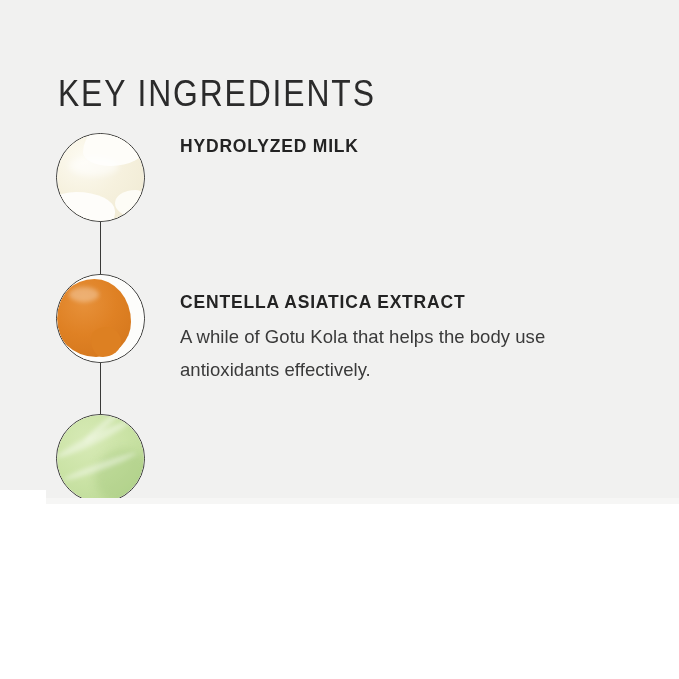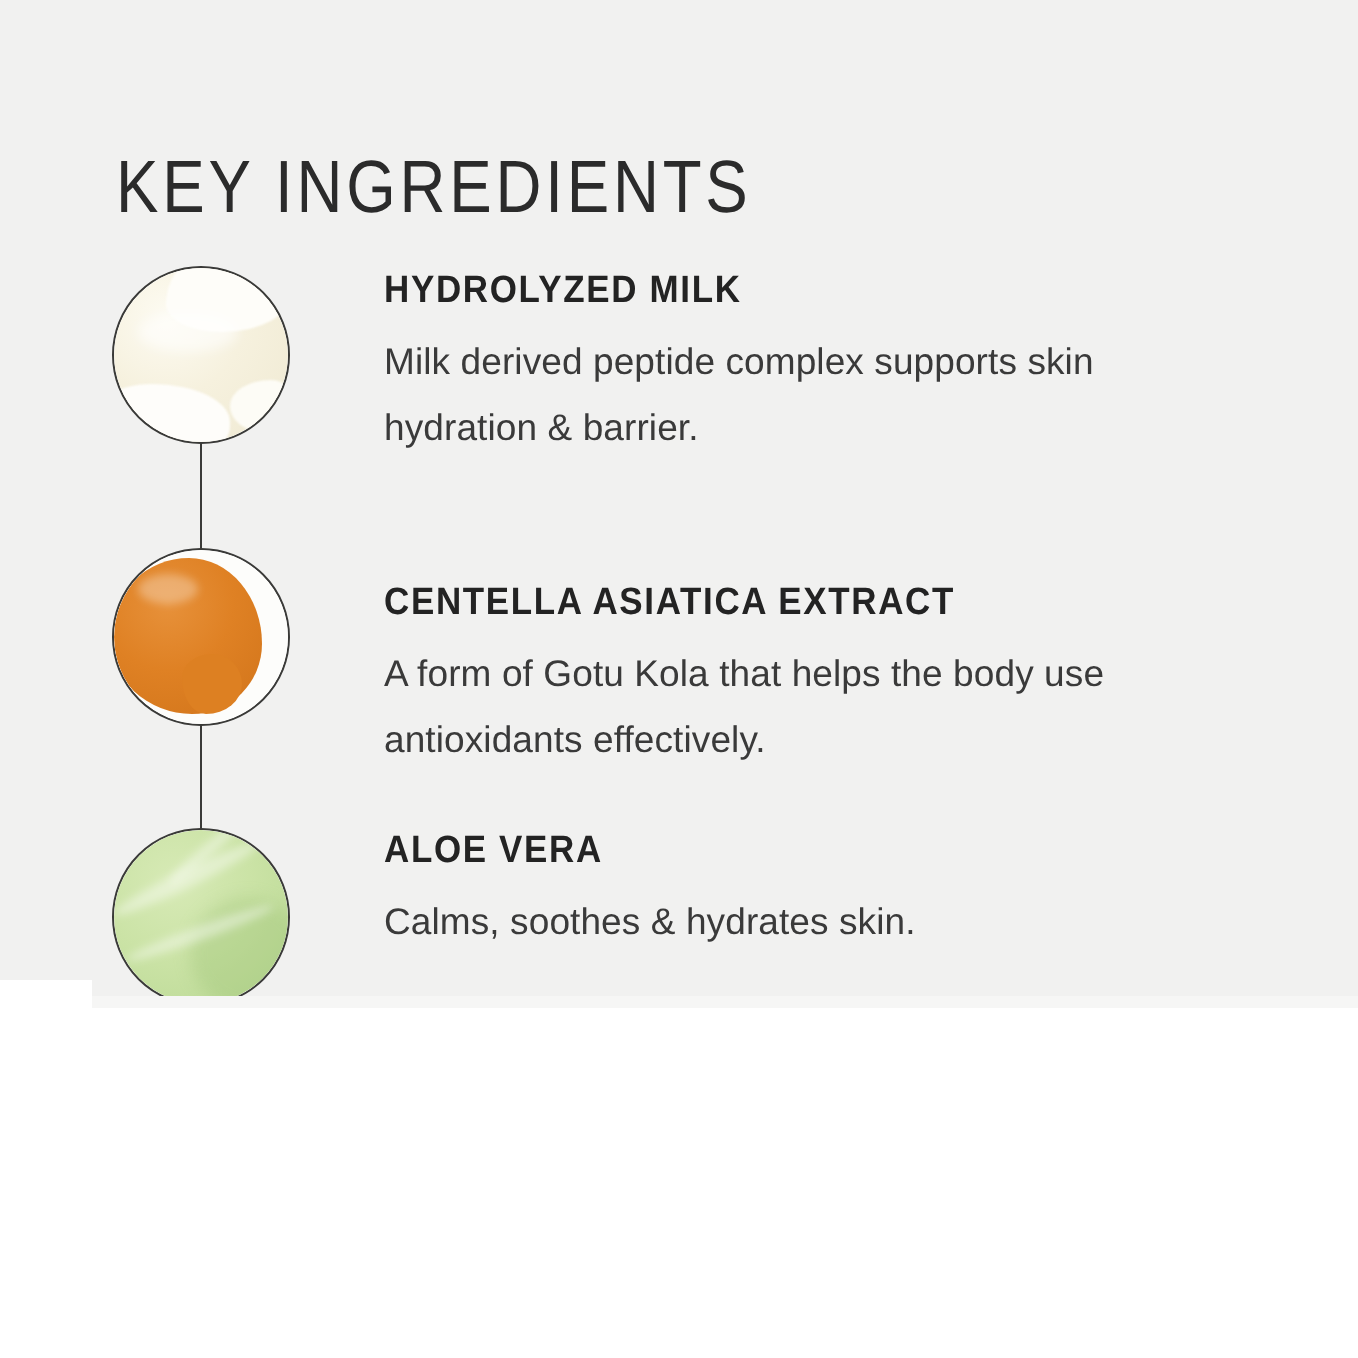--- a/index.html
+++ b/index.html
@@ -229,21 +229,21 @@
     position: absolute;
     left: 16px; top: 12px; width: 40px; height: 22px;
     background: rgba(255,255,255,0.8);
     border-radius: 50%;
     filter: blur(4px);
   }
 
   
   .item-text {
     position: absolute;
-    left: 192px;
+    left: 180px;
     width: 430px;
   }
   .item-heading {
     font-family: "Liberation Sans", sans-serif;
     font-size: 19px;
     font-weight: bold;
     letter-spacing: 0.9px;
     color: #232323;
     transform: scaleX(0.92);
     transform-origin: left center;
@@ -309,32 +309,27 @@
         <div class="grain"></div>
         <div class="clump"></div>
         <div class="lite"></div>
       </div>
     </div>
 
   </div>
 
   <div class="item-text" style="top:136px;">
     <p class="item-heading">HYDROLYZED MILK</p>
-    <p class="item-body">Milk derived peptide complex supports skin hydration &amp; barrier.</p>
   </div>
 
   <div class="item-text" style="top:276px;margin-top:16px;">
     <p class="item-heading">CENTELLA ASIATICA EXTRACT</p>
-    <p class="item-body">A form of Gotu Kola that helps the body use antioxidants effectively.</p>
+    <p class="item-body">A while of Gotu Kola that helps the body use antioxidants effectively.</p>
   </div>
 
-  <div class="item-text" style="top:416px;">
-    <p class="item-heading">ALOE VERA</p>
-    <p class="item-body">Calms, soothes &amp; hydrates skin.</p>
-  </div>
 
   <div class="item-text" style="top:526px;">
     <p class="item-heading">ALLANTOIN</p>
   </div>
 
   <div class="bottom-band"></div>
   <div class="bottom-corner"></div>
 
 </div>
 

